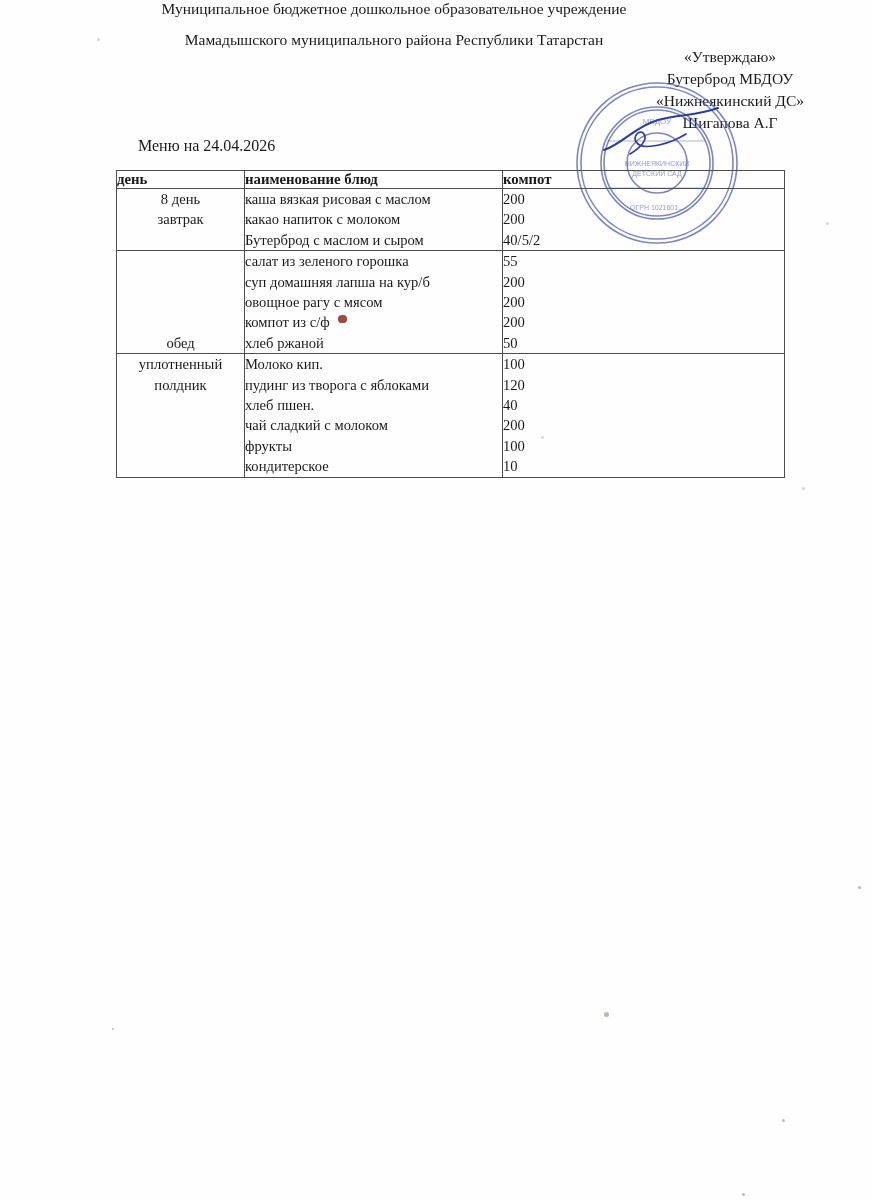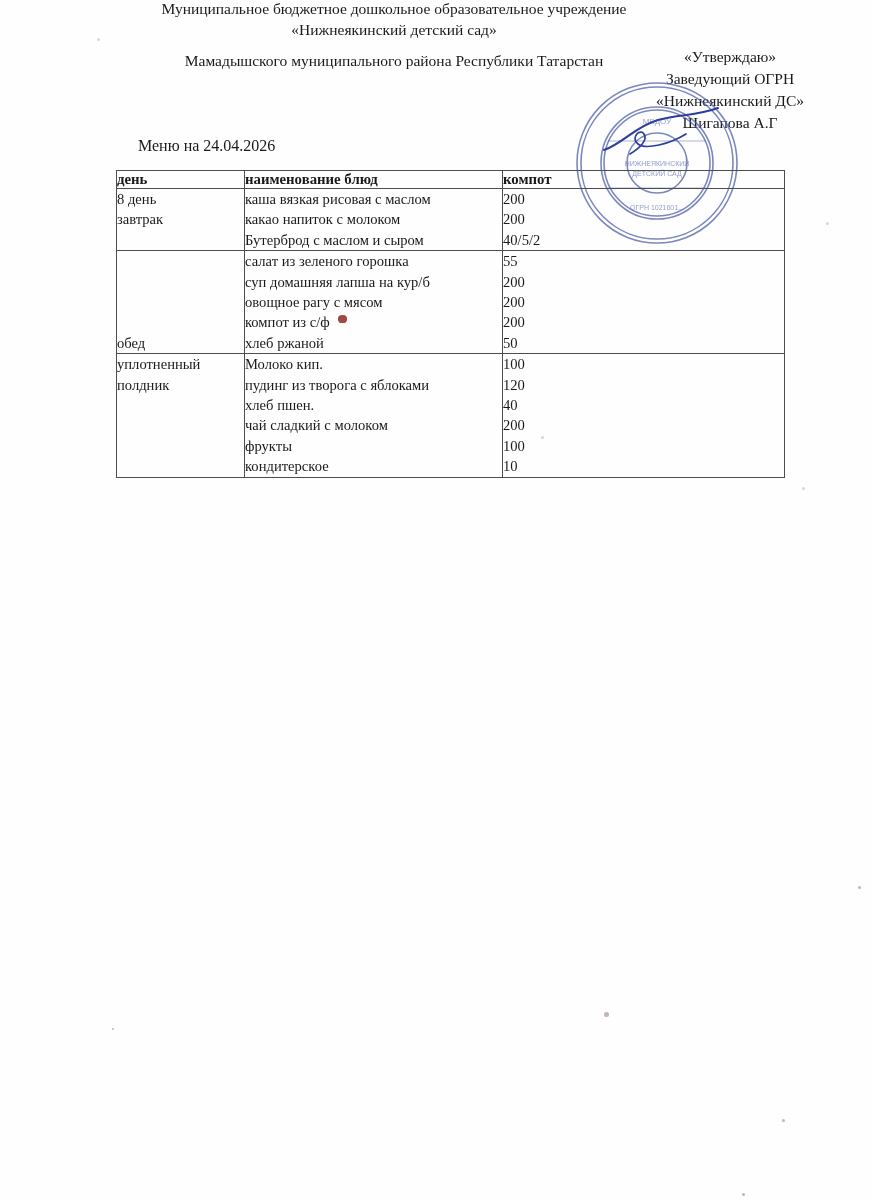--- a/index.html
+++ b/index.html
@@ -86,21 +86,21 @@
   .rows div {
     line-height: 20.4px;
     white-space: nowrap;
   }
   .rows {
     padding: 3px 0 4px 4px;
   }
   .daylabel {
     padding: 4px 0 4px 4px;
   }
-  .daylabel div { line-height: 20.4px; }
+  .daylabel div { line-height: 20.4px; text-align: center; }
 
   .day-mid { vertical-align: middle; }
 
   
   .stamp {
     position: absolute;
     left: 572px;
     top: 78px;
     width: 170px;
     height: 170px;
@@ -141,27 +141,26 @@
     opacity: .5;
   }
 </style>
 </head>
 <body>
 
 <div class="page">
 
   <div class="header">
     <div class="line1">Муниципальное бюджетное дошкольное образовательное  учреждение</div>
-    <div class="line2">«Нижнеякинский детский сад»</div>
     <div class="line3">Мамадышского муниципального района Республики Татарстан</div>
   </div>
 
   <div class="approve-block">
     <div>«Утверждаю»</div>
-    <div>Заведующий ОГРН</div>
+    <div>Бутерброд МБДОУ</div>
     <div>«Нижнеякинский ДС»</div>
     <div>Шигапова А.Г</div>
   </div>
 
   <div class="stamp">
     <svg width="170" height="170" viewBox="0 0 170 170">
       <g fill="none" stroke="#4a5aa8" stroke-width="1.6" opacity="0.72">
         <circle cx="85" cy="85" r="80"></circle>
         <circle cx="85" cy="85" r="76"></circle>
         <circle cx="85" cy="85" r="56"></circle>

